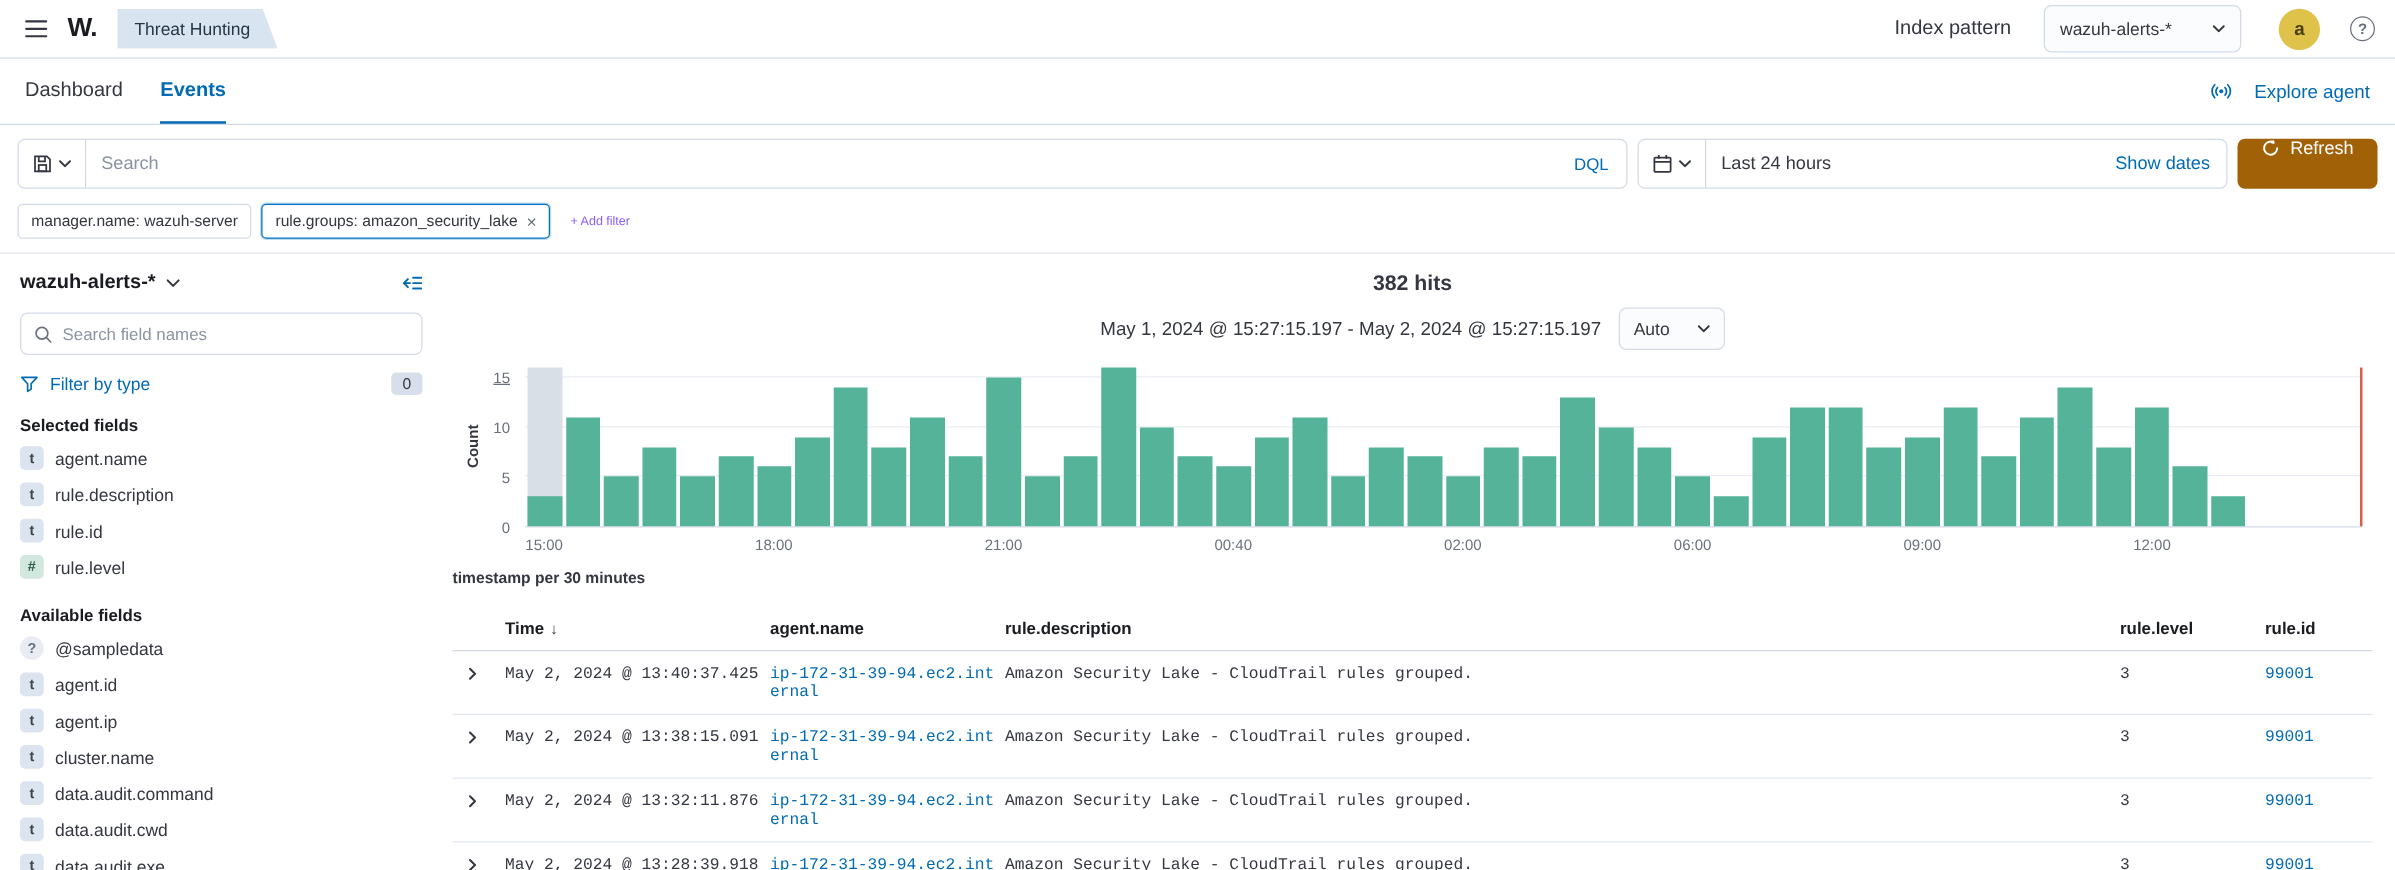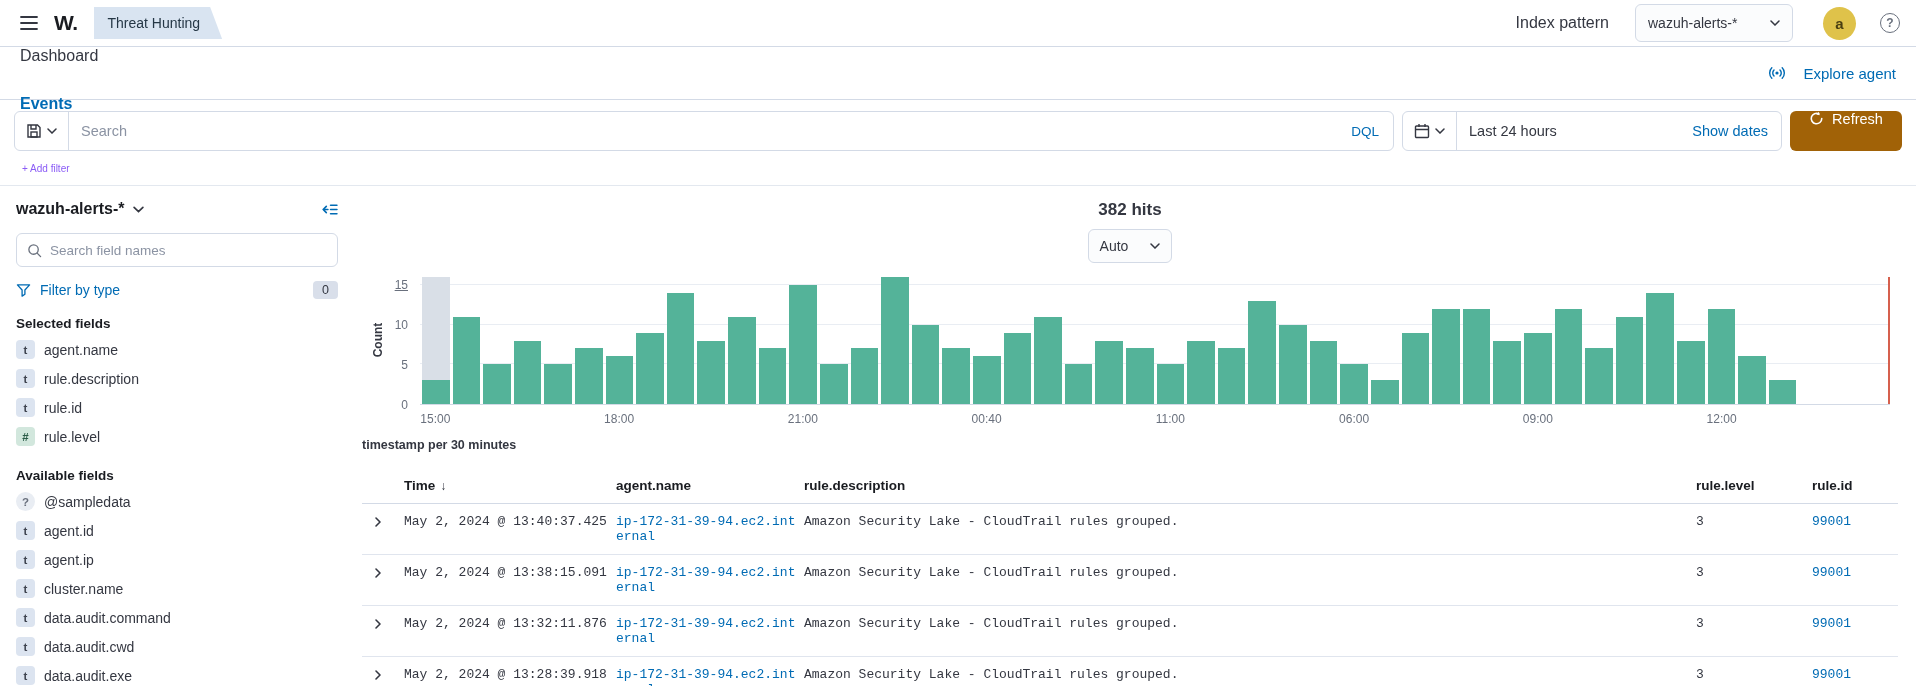--- a/index.html
+++ b/index.html
@@ -21,37 +21,37 @@
     font-size:14px; cursor:pointer; justify-content:space-between; }
   .avatar { width:33px; height:33px; border-radius:50%; background:#dfc24a; color:#4a3f12;
     display:flex; align-items:center; justify-content:center; font-size:15px; font-weight:600;
     margin:0 12px 0 18px; cursor:pointer; }
   .help { width:20px; height:20px; border:1.6px solid #69707d; border-radius:50%; color:#69707d;
     font-size:12px; font-weight:700; display:flex; align-items:center; justify-content:center; cursor:pointer; }
 
   
   .tab-bar { height:53px; display:flex; align-items:stretch; padding:0 20px; gap:30px;
     border-bottom:1px solid #d3dae6; }
-  .tab-list { display:flex; gap:30px;flex-direction:column; }
+  .tab-list { display:flex; gap:30px; }
   .tab { display:flex; align-items:center; font-size:16px; color:#343741; cursor:pointer; }
   .tab.active { color:#006BB4; font-weight:600; box-shadow:inset 0 -2px 0 #006BB4; }
   .explore { margin-left:auto; display:flex; align-items:center; gap:17px; color:#006BB4;
     font-size:15px; cursor:pointer; }
 
   
   .search-row { display:flex; align-items:center; padding:11px 14px 8px; gap:8px; }
   .query-group { flex:1; display:flex; align-items:center; border:1px solid #d3dae6;
     border-radius:6px; height:40px; background:#fff; }
   .save-btn { display:flex; align-items:center; gap:5px; padding:0 11px; height:100%;
     border-right:1px solid #d3dae6; cursor:pointer; }
   .search-input { flex:1; border:none; outline:none; font-size:14.5px; padding:0 12px;
     color:#343741; font-family:"Liberation Sans", sans-serif; }
   .search-input::placeholder { color:#8b93a3; }
   .dql { padding:0 14px; font-size:13.5px; color:#006BB4; cursor:pointer; }
-  .date-group { width:380px; display:flex; align-items:center; border:1px solid #d3dae6;
+  .date-group { width:472px; display:flex; align-items:center; border:1px solid #d3dae6;
     border-radius:6px; height:40px; background:#fff; }
   .cal-btn { display:flex; align-items:center; gap:5px; padding:0 11px; height:100%;
     border-right:1px solid #d3dae6; cursor:pointer; }
   .range-label { padding:0 12px; font-size:14.5px; cursor:pointer; }
   .show-dates { margin-left:auto; padding:0 13px; font-size:14.5px; color:#006BB4; cursor:pointer; }
   .refresh-btn { width:112px; height:40px; background:#a16207; border:none; border-radius:6px;
     color:#fff; font-size:14.5px; display:flex; align-items:flex-start; justify-content:center;
     gap:8px; cursor:pointer; font-family:"Liberation Sans", sans-serif; }
 
   
@@ -199,20 +199,29 @@
   <button class="refresh-btn">
     <svg width="15" height="15" viewBox="0 0 16 16" fill="none">
         <path d="M13.6 8A5.6 5.6 0 1 1 10.6 3.05" stroke="#fff" stroke-width="1.7" stroke-linecap="round"></path>
         <path d="M10.6 0.8l0.6 3.6-3.6-0.8z" fill="#fff"></path>
       </svg>
     <span>Refresh</span>
   </button>
 </div>
 
 <div class="filter-row">
+  <div class="pill-list">
+      <div class="pill">
+        <span class="pill-label">manager.name: wazuh-server</span>
+      </div>
+      <div class="pill pill-selected">
+        <span class="pill-label">rule.groups: amazon_security_lake</span>
+        <span class="pill-x">×</span>
+      </div>
+    </div>
   <span class="add-filter">+ Add filter</span>
 </div>
 
 <div class="content">
 
   <div class="sidebar">
     <div class="sb-top">
       <span class="sb-title">wazuh-alerts-*</span>
       <svg width="11" height="7" viewBox="0 0 10 6">
           <path d="M1 1l4 4 4-4" fill="none" stroke="#343741" stroke-width="1.5" stroke-linecap="round"></path>
@@ -286,20 +295,21 @@
         <div class="field-item">
           <span class="ft-badge ft-t">t</span>
           <span class="field-name">data.audit.exe</span>
         </div>
       </div>
   </div>
 
   <div class="main">
     <div class="hits">382 hits</div>
     <div class="range-row">
+      <span class="range-text">May 1, 2024 @ 15:27:15.197 - May 2, 2024 @ 15:27:15.197</span>
       <div class="interval-select">
         <span>Auto</span>
         <svg width="10" height="6" viewBox="0 0 10 6">
             <path d="M1 1l4 4 4-4" fill="none" stroke="#343741" stroke-width="1.5" stroke-linecap="round"></path>
           </svg>
       </div>
     </div>
 
     <div class="chart">
       <div class="ylabel">Count</div>
@@ -453,21 +463,21 @@
             <div class="slot"></div>
             <div class="slot"></div>
           </div>
           <div class="time-marker" style="background: rgb(214, 96, 77);"></div>
         </div>
       <div class="chart-x">
           <div class="xtick" style="left: 1.04167%;">15:00</div>
           <div class="xtick" style="left: 13.5417%;">18:00</div>
           <div class="xtick" style="left: 26.0417%;">21:00</div>
           <div class="xtick" style="left: 38.5417%;">00:40</div>
-          <div class="xtick" style="left: 51.0417%;">11:00</div>
+          <div class="xtick" style="left: 51.0417%;">02:00</div>
           <div class="xtick" style="left: 63.5417%;">06:00</div>
           <div class="xtick" style="left: 76.0417%;">09:00</div>
           <div class="xtick" style="left: 88.5417%;">12:00</div>
         </div>
       <div class="xlabel">timestamp per 30 minutes</div>
     </div>
 
     <div class="table">
       <div class="tr head">
           <div class="th col-expand"></div>

